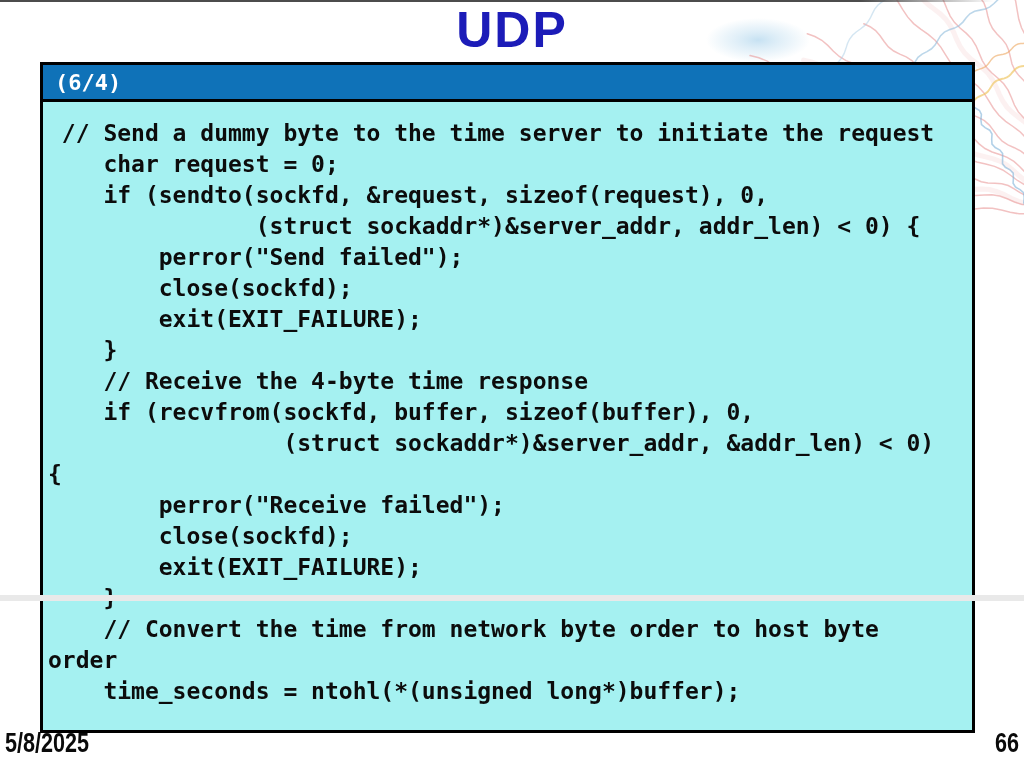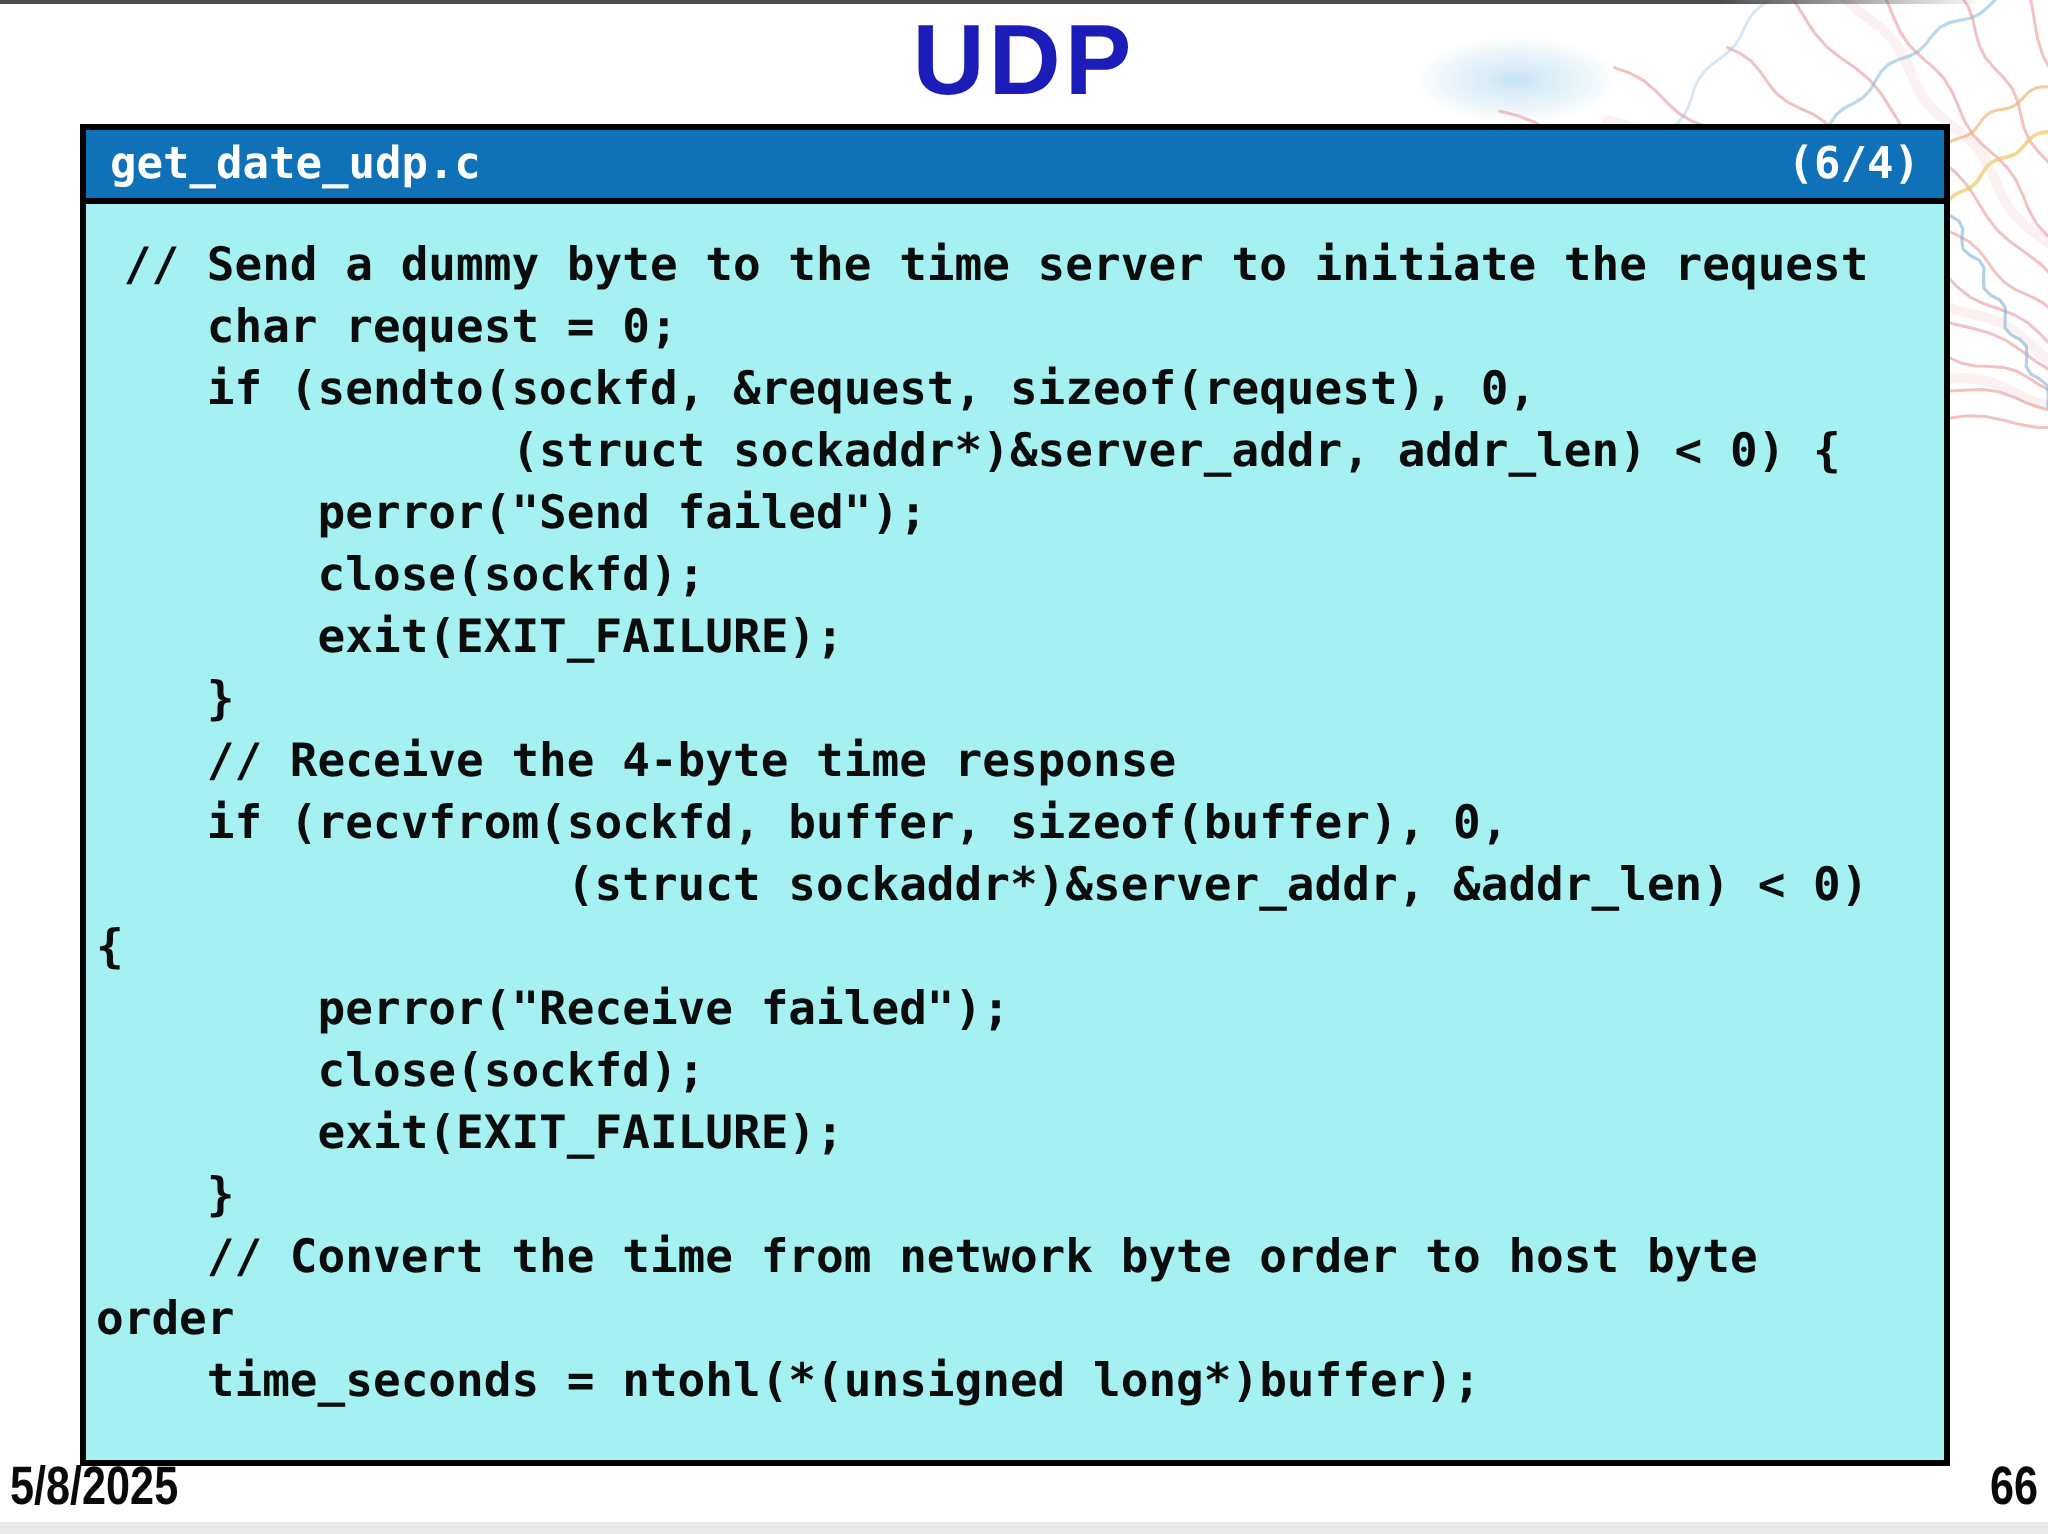--- a/index.html
+++ b/index.html
@@ -8,21 +8,21 @@
     --code-bg-cyan:#a5f1f1;
     --code-text:#0c0c0c;
     --border-black:#000000;
     --footer-text:#0a0a0a;
     --frame-line:#4c4c4c;
     --bottom-strip:#e9e9e9;
   }
   *{box-sizing:border-box;margin:0;padding:0;}
   html,body{width:1024px;height:767px;overflow:hidden;background:#ffffff;
     font-family:"Liberation Sans",sans-serif;}
-  .slide{position:relative;width:1024px;height:767px;background:#ffffff;}
+  .slide{position:relative;width:1024px;height:601px;background:#ffffff;}
 
   .top-frame-line{position:absolute;left:0;top:0;width:1024px;height:2px;z-index:5;
     background:linear-gradient(90deg,var(--frame-line) 0%,var(--frame-line) 84%,rgba(76,76,76,0) 97%);}
   .bottom-strip{position:absolute;left:0;bottom:0;width:1024px;height:6px;
     background:var(--bottom-strip);z-index:5;}
 
   .deco{position:absolute;left:700px;top:0;width:324px;height:250px;z-index:1;}
 
   .slide-title{position:absolute;left:0;top:2px;width:1024px;text-align:center;z-index:4;
     font-family:"Liberation Sans",sans-serif;font-weight:900;font-size:50px;line-height:56px;
@@ -86,21 +86,20 @@
         <path d="M1078.6 -19.4L1073.3 -20.6L1068.0 -20.4L1063.0 -18.4L1058.2 -15.9L1053.2 -14.2L1048.0 -14.0L1042.5 -14.7L1037.2 -14.7L1032.2 -13.1L1027.6 -10.1L1023.1 -7.0L1018.3 -5.1L1013.0 -4.6L1007.5 -4.4L1002.4 -3.2L997.9 -0.3L994.0 3.5L989.9 6.9L985.2 9.1L979.9 10.1L974.6 11.3L969.9 13.8L966.2 17.7L962.9 22.1L959.1 25.7L954.5 28.1L949.3 29.8L944.4 32.1L940.6 35.7L937.8 40.4L935.0 45.1L931.5 48.8L927.0 51.6L922.1 54.1L918.0 57.4L915.1 61.9L913.2 67.1L911.0 71.9L907.6 75.9L903.3 79.1L899.0 82.5L895.9 86.7L894.2 91.8L893.0 97.1L891.2 102.0L888.0 106.2L884.1 110.0L880.6 114.1L878.7 119.0L878.2 124.4L877.7 129.8L876.1 134.8L873.2 139.2L869.9 143.6L867.6 148.3L866.9 153.6L867.4 159.1L867.5 164.4L866.1 169.4L863.6 174.2" fill="none" stroke="#8fbcdc" stroke-width="1.6" opacity="0.6" stroke-linecap="round"></path>
         <path d="M1074.1 -84.3L1069.1 -85.2L1064.1 -85.4L1059.3 -84.5L1054.6 -82.7L1049.9 -80.6L1045.3 -78.9L1040.5 -78.1L1035.5 -78.2L1030.4 -78.6L1025.4 -78.6L1020.6 -77.6L1016.0 -75.6L1011.7 -73.0L1007.4 -70.4L1002.9 -68.4L998.1 -67.4L993.1 -66.9L988.1 -66.5L983.2 -65.5L978.7 -63.4L974.6 -60.5L970.8 -57.2L966.8 -54.2L962.5 -52.0L957.7 -50.6L952.7 -49.6L947.9 -48.3L943.4 -46.2L939.5 -43.1L936.0 -39.4L932.6 -35.7L928.9 -32.4L924.7 -30.0L920.0 -28.2L915.3 -26.4L910.8 -24.2L907.0 -21.1L903.8 -17.2L901.0 -13.0L898.0 -9.0L894.5 -5.6L890.4 -2.8L886.0 -0.5L881.6 2.1L877.8 5.2L874.7 9.1L872.4 13.6L870.2 18.2L867.6 22.4L864.3 25.9L860.4 29.0L856.2 32.0L852.5 35.3L849.5 39.3L847.4 43.8L845.9 48.6L844.2 53.4L841.9 57.7L838.8 61.5L835.2 65.0" fill="none" stroke="#a9cde6" stroke-width="1.4" opacity="0.5" stroke-linecap="round"></path>
         <path d="M965.0 88.0L969.2 90.8L970.6 95.1L970.1 100.4L971.1 104.9L975.0 107.8L979.5 110.5L981.4 114.5L980.9 119.8L981.5 124.5L985.1 127.7L989.7 130.2L992.0 134.0L991.7 139.2L992.0 144.1L995.2 147.5L999.9 150.0L1002.6 153.6L1002.6 158.6L1002.5 163.7L1005.3 167.3L1010.0 169.8L1013.2 173.1L1013.4 178.0L1013.1 183.2L1015.4 187.0L1020.0 189.6L1023.6 192.7L1024.2 197.5L1023.8 202.7L1025.6 206.8L1030.1 209.4L1034.0 212.4L1035.0 216.9L1034.5 222.2L1035.9 226.5L1040.1 229.3" fill="none" stroke="#7fb2d8" stroke-width="1.6" opacity="0.6" stroke-linecap="round"></path>
       </g>
   </svg>
 
   <div class="slide-title">UDP</div>
 
   <div class="code-window">
     <div class="code-header">
-      <span class="filename">get_date_udp.c</span>
       <span class="part">(6/4)</span>
     </div>
     <div class="code-body">
       <pre> // Send a dummy byte to the time server to initiate the request
     char request = 0;
     if (sendto(sockfd, &amp;request, sizeof(request), 0,
                (struct sockaddr*)&amp;server_addr, addr_len) &lt; 0) {
         perror("Send failed");
         close(sockfd);
         exit(EXIT_FAILURE);

